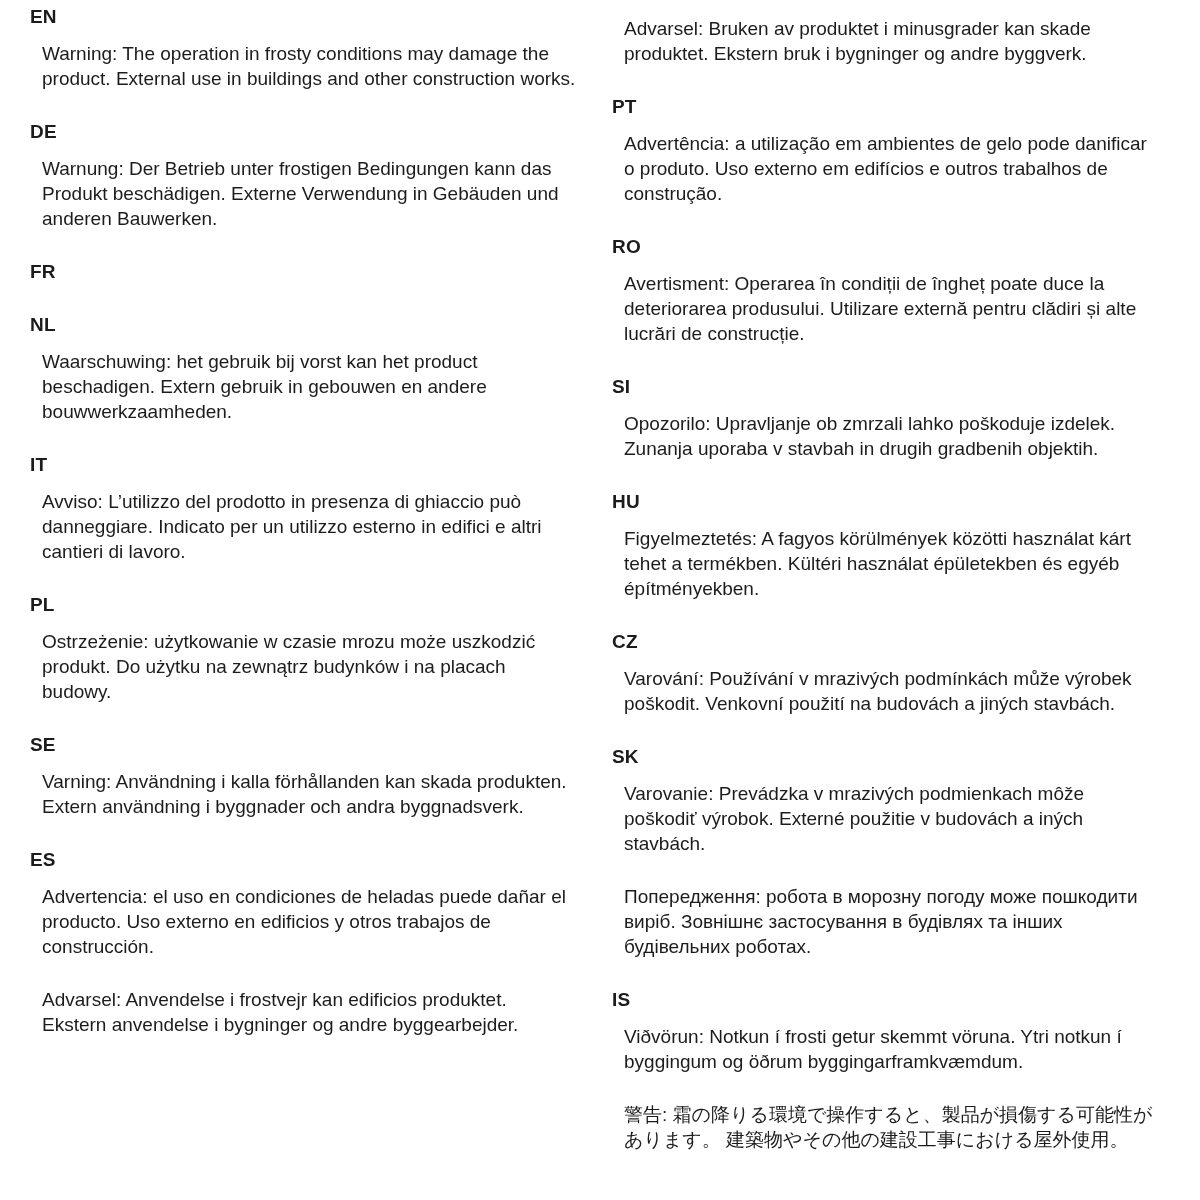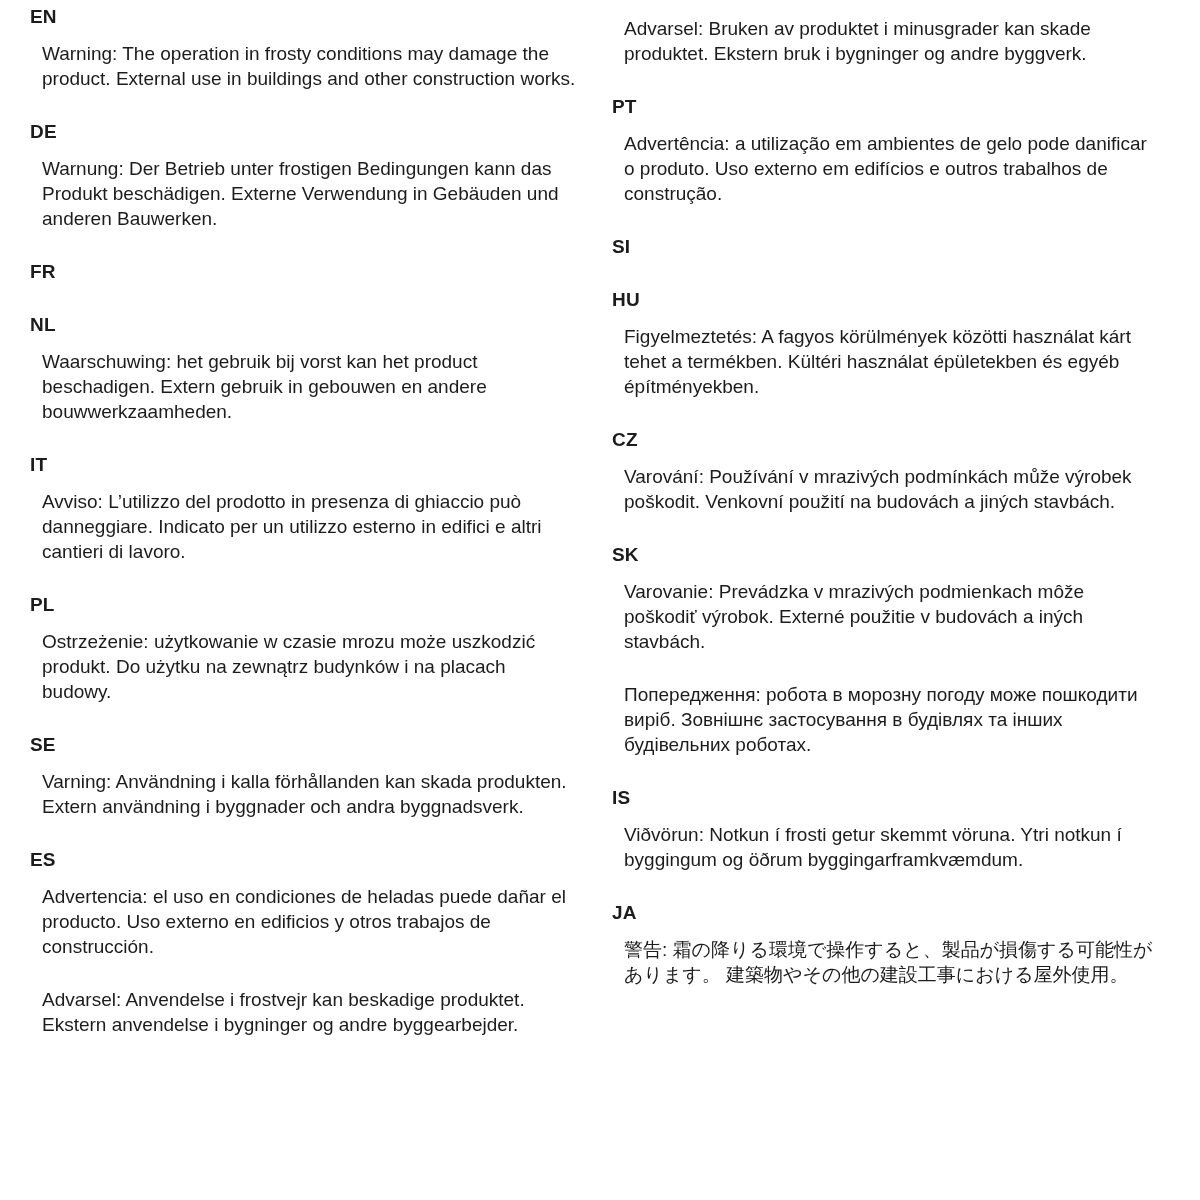--- a/index.html
+++ b/index.html
@@ -85,39 +85,44 @@
       <h2 class="lang-code">SE</h2>
       <p class="lang-text">Varning: Användning i kalla förhållanden kan skada produkten. Extern användning i byggnader och andra byggnadsverk.</p>
     </section>
 
     <section class="lang-section">
       <h2 class="lang-code">ES</h2>
       <p class="lang-text">Advertencia: el uso en condiciones de heladas puede dañar el producto. Uso externo en edificios y otros trabajos de construcción.</p>
     </section>
 
     <section class="lang-section">
-      <p class="lang-text">Advarsel: Anvendelse i frostvejr kan beskadige produktet. Ekstern anvendelse i bygninger og andre byggearbejder.</p>
+      <p class="lang-text">Advarsel: Anvendelse i frostvejr kan edificios produktet. Ekstern anvendelse i bygninger og andre byggearbejder.</p>
     </section>
 
   </div>
 
   <div class="col">
 
     <section class="lang-section">
       <p class="lang-text">Advarsel: Bruken av produktet i minusgrader kan skade produktet. Ekstern bruk i bygninger og andre byggverk.</p>
     </section>
 
     <section class="lang-section">
       <h2 class="lang-code">PT</h2>
       <p class="lang-text">Advertência: a utilização em ambientes de gelo pode danificar o produto. Uso externo em edifícios e outros trabalhos de construção.</p>
     </section>
 
+    <section class="lang-section">
+      <h2 class="lang-code">RO</h2>
+      <p class="lang-text">Avertisment: Operarea în condiții de îngheț poate duce la deteriorarea produsului. Utilizare externă pentru clădiri și alte lucrări de construcție.</p>
+    </section>
 
     <section class="lang-section">
       <h2 class="lang-code">SI</h2>
+      <p class="lang-text">Opozorilo: Upravljanje ob zmrzali lahko poškoduje izdelek. Zunanja uporaba v stavbah in drugih gradbenih objektih.</p>
     </section>
 
     <section class="lang-section">
       <h2 class="lang-code">HU</h2>
       <p class="lang-text">Figyelmeztetés: A fagyos körülmények közötti használat kárt tehet a termékben. Kültéri használat épületekben és egyéb építményekben.</p>
     </section>
 
     <section class="lang-section">
       <h2 class="lang-code">CZ</h2>
       <p class="lang-text">Varování: Používání v mrazivých podmínkách může výrobek poškodit. Venkovní použití na budovách a jiných stavbách.</p>
@@ -131,19 +136,18 @@
     <section class="lang-section">
       <p class="lang-text">Попередження: робота в морозну погоду може пошкодити виріб. Зовнішнє застосування в будівлях та інших будівельних роботах.</p>
     </section>
 
     <section class="lang-section">
       <h2 class="lang-code">IS</h2>
       <p class="lang-text">Viðvörun: Notkun í frosti getur skemmt vöruna. Ytri notkun í byggingum og öðrum byggingarframkvæmdum.</p>
     </section>
 
     <section class="lang-section">
-      <h2 class="lang-code">JA</h2>
       <p class="lang-text">警告: 霜の降りる環境で操作すると、製品が損傷する可能性があります。 建築物やその他の建設工事における屋外使用。</p>
     </section>
 
   </div>
 
 </div>
 
 </body></html>

